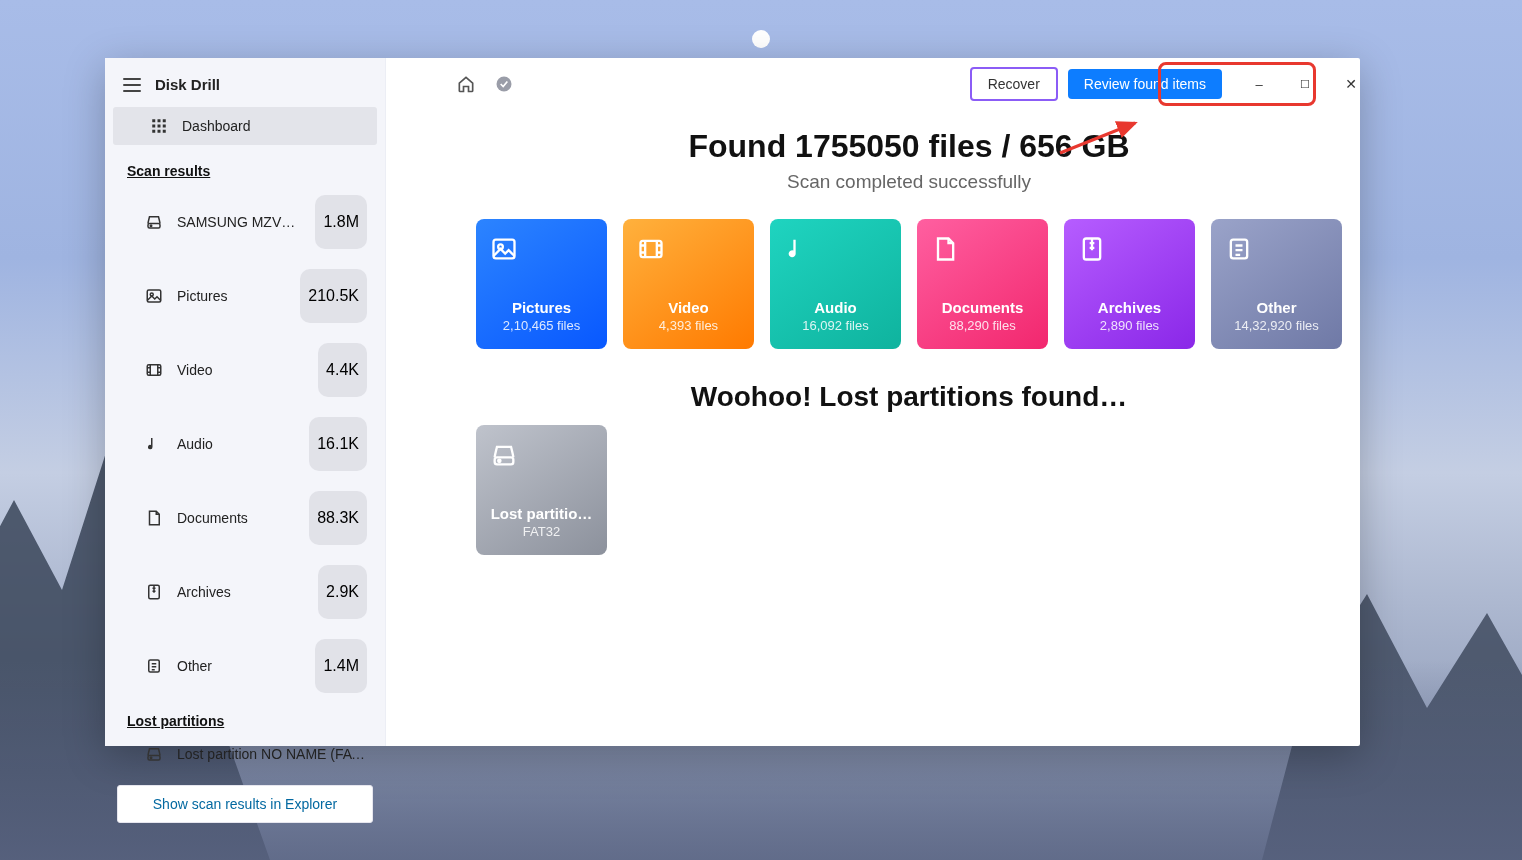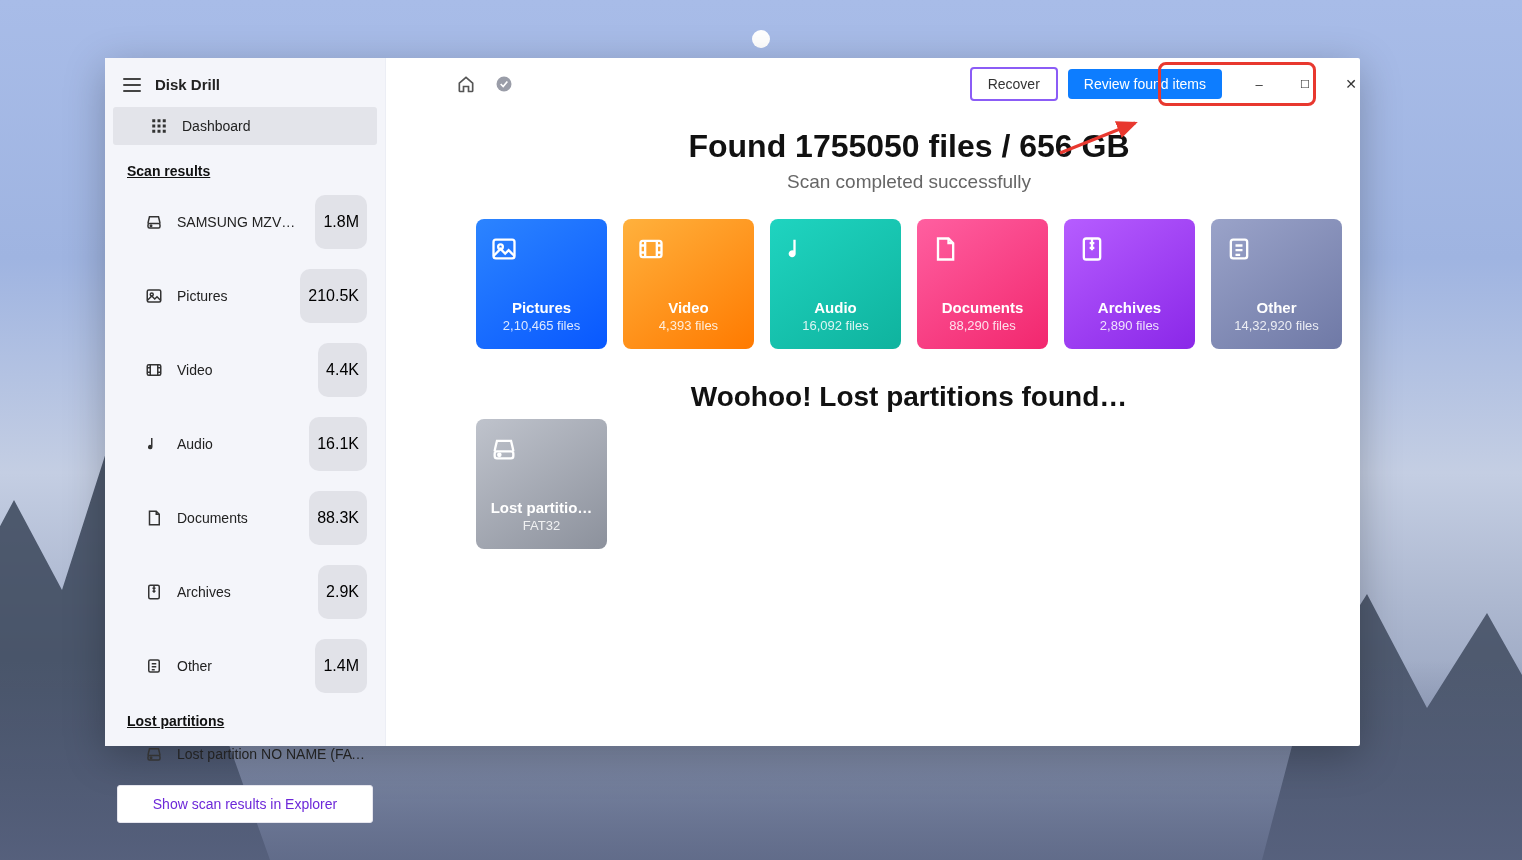--- a/index.html
+++ b/index.html
@@ -41,21 +41,21 @@
   .nav-item .count {
     margin-left:auto; background:#e1e2e8; color:#000000; font-size:16px;
     padding:18px 8px; border-radius:10px;
   }
   .nav-item svg, .nav-item .icon { width:18px; height:18px; flex:0 0 18px; color:#333; }
   .nav-item .label { white-space:nowrap; overflow:hidden; text-overflow:ellipsis; }
 
   .sb-footer { margin-top:auto; padding:12px; }
   .sb-footer button {
     width:100%; background:#fff; border:1px solid #e6e6ee; padding:10px;
-    font-size:14px; color:#6d28d9; border-radius:3px; cursor:pointer;
+    font-size:14px; color:#0369a1; border-radius:3px; cursor:pointer;
   }
 
   
   .main { flex:1; display:flex; flex-direction:column; position:relative; }
   .toolbar {
     height:52px; display:flex; align-items:center; padding:0 10px 0 22px;
   }
   .tb-icon { width:20px; height:20px; color:#555; margin-right:18px; cursor:pointer;}
   .tb-spacer { flex:1; }
   .btn-recover {
@@ -91,21 +91,21 @@
   .card .ctitle { font-weight:600; font-size:15px; margin-bottom:2px; white-space:nowrap; overflow:hidden; text-overflow:ellipsis;}
   .card .csub { font-size:13px; opacity:.85;}
   .card.pictures { background:linear-gradient(145deg,#2c84ff,#0858ff);}
   .card.video    { background:linear-gradient(145deg,#ffb13d,#ff7a00);}
   .card.audio    { background:linear-gradient(145deg,#1fd4c0,#0fb39e);}
   .card.docs     { background:linear-gradient(145deg,#ff5fa0,#f2276e);}
   .card.archives { background:linear-gradient(145deg,#b65dff,#8a27e8);}
   .card.other    { background:linear-gradient(145deg,#9aa3c9,#6f79a6);}
   .card.lost     { background:linear-gradient(145deg,#bfc3cc,#8c919c);}
 
-  .lost-head { font-size:28px; font-weight:600; color:#111; margin-bottom:6px;}
+  .lost-head { font-size:28px; font-weight:600; color:#111; margin-bottom:12px;}
 </style>
 </head>
 <body>
 
 <div class="bg-mountains">
   <div class="peak p1"></div>
   <div class="peak p2"></div>
   <div class="clouds"></div>
 </div>
 <div class="webcam"></div>

